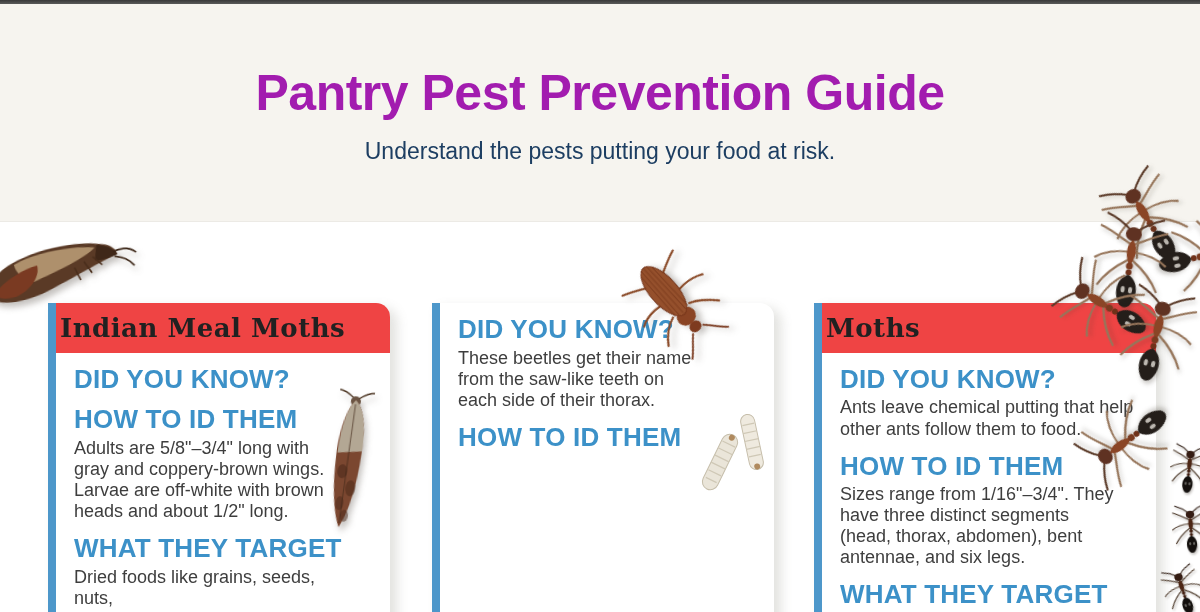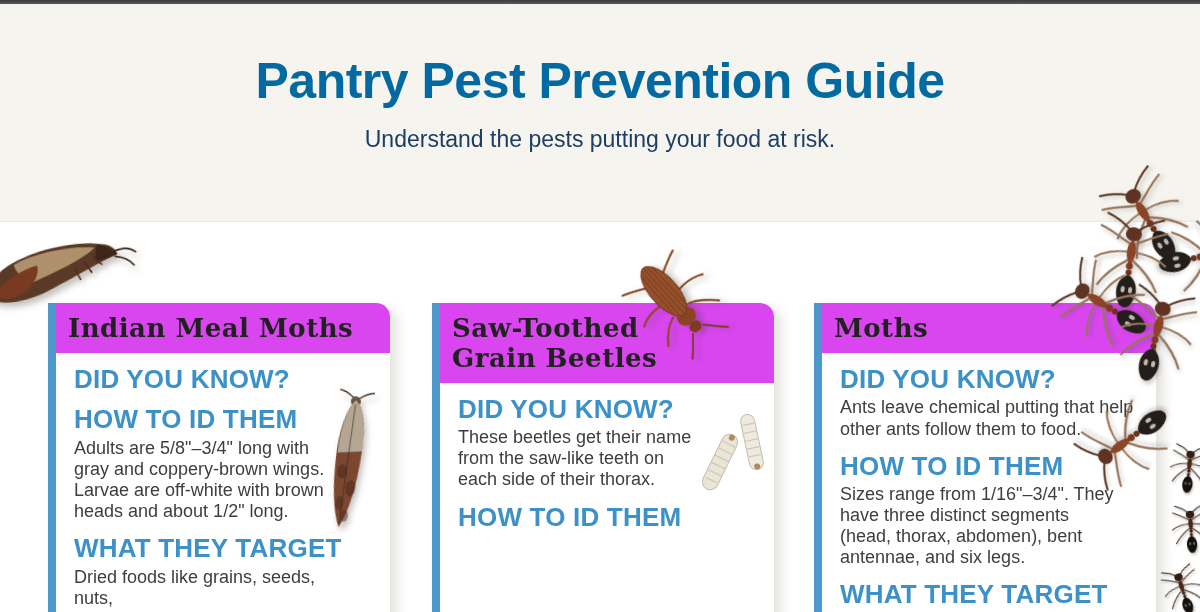--- a/index.html
+++ b/index.html
@@ -5,33 +5,33 @@
   * { margin:0; padding:0; box-sizing:border-box; }
   html,body { width:1200px; height:612px; overflow:hidden; }
   body { position:relative; background:#ffffff; font-family:"Liberation Sans", sans-serif; }
 
   .topbar { position:absolute; left:0; top:0; width:1200px; height:4px;
             background:linear-gradient(#393939,#5a5a5a); }
 
   .header { position:absolute; left:0; top:4px; width:1200px; height:218px;
             background:#f6f4ef; text-align:center;
             border-bottom:1px solid rgba(0,0,0,0.04); }
-  .header h1 { padding-top:48px; font-size:50px; font-weight:700;
-               color:#0369a1; letter-spacing:-0.5px; }
+  .header h1 { padding-top:60px; font-size:50px; font-weight:700;
+               color:#a21caf; letter-spacing:-0.5px; }
   .header .subtitle { margin-top:16px; font-size:23px; color:#1d3e62; }
 
   .card { position:absolute; top:303px; width:342px; height:420px;
           background:#ffffff; border-left:8px solid #4d97ca;
           border-radius:0 14px 0 0;
           box-shadow:7px 5px 12px rgba(110,110,95,0.20); }
   .card-1 { left:48px; }
   .card-2 { left:432px; }
   .card-3 { left:814px; }
 
-  .card-head { background:#d946ef; padding:11px 18px 9px 12px; border-radius:0 14px 0 0; }
+  .card-head { background:#ef4444; padding:11px 18px 9px 4px; border-radius:0 14px 0 0; }
   .card-title { font-family:"DejaVu Serif", serif; font-weight:700; font-size:26px;
                 line-height:1.15; color:#212121; letter-spacing:0.5px; white-space:pre-line; }
 
   .card-body { padding:4px 14px 0 18px; }
   .sec-head { color:#3c91c8; font-weight:700; font-size:26px; line-height:1.1;
               letter-spacing:0.2px; margin-top:12px; margin-bottom:4px; }
   .sec-head.first { margin-top:8px; }
   .sec-text { font-size:18px; line-height:1.17; color:#3e3e3e; white-space:pre-line; }
   .card-1 .sec-text, .card-2 .sec-text { max-width:278px; }
 
@@ -84,24 +84,20 @@
 gray and coppery-brown wings.
 Larvae are off-white with brown
 heads and about 1/2" long.</div>
     <div class="sec-head">WHAT THEY TARGET</div>
     <div class="sec-text">Dried foods like grains, seeds, nuts,
 chocolate, as well as dried pet food.</div>
   </div>
 </div>
 
 <div class="card card-2">
-  <div class="card-head">
-    <div class="card-title">Saw-Toothed
-Grain Beetles</div>
-  </div>
   <div class="card-body">
     <div class="sec-head first">DID YOU KNOW?</div>
     <div class="sec-text">These beetles get their name
 from the saw-like teeth on
 each side of their thorax.</div>
     <div class="sec-head">HOW TO ID THEM</div>
   </div>
 </div>
 
 <div class="card card-3">

